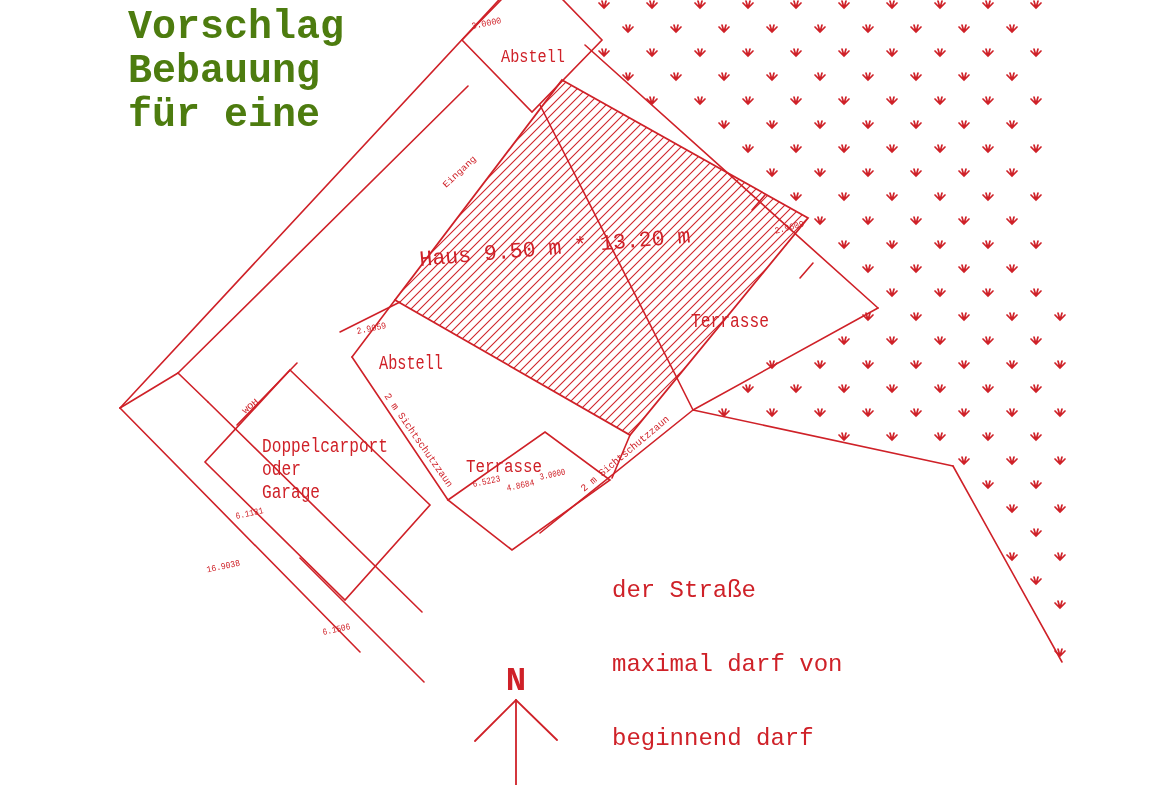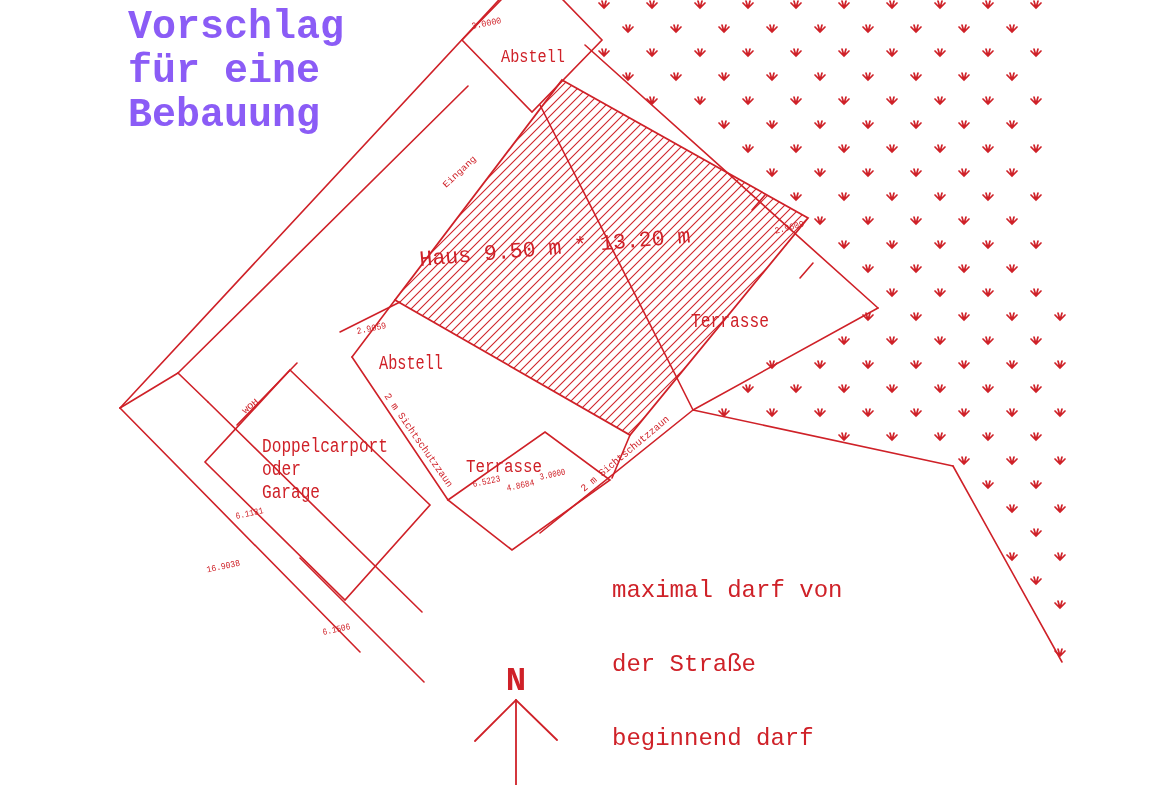--- a/index.html
+++ b/index.html
@@ -264,29 +264,29 @@
       <text x="487" y="484" fill="#cf2128" font-size="9" text-anchor="middle" font-family="&quot;Liberation Mono&quot;,&quot;DejaVu Sans Mono&quot;,monospace" textLength="28" lengthAdjust="spacingAndGlyphs" transform="rotate(-12 487 484)">6.5223</text>
       <text x="521" y="488" fill="#cf2128" font-size="9" text-anchor="middle" font-family="&quot;Liberation Mono&quot;,&quot;DejaVu Sans Mono&quot;,monospace" textLength="28" lengthAdjust="spacingAndGlyphs" transform="rotate(-12 521 488)">4.8684</text>
       <text x="553" y="477" fill="#cf2128" font-size="9" text-anchor="middle" font-family="&quot;Liberation Mono&quot;,&quot;DejaVu Sans Mono&quot;,monospace" textLength="26" lengthAdjust="spacingAndGlyphs" transform="rotate(-12 553 477)">3.0000</text>
       <text x="384" y="396" fill="#cf2128" font-size="10" text-anchor="start" font-family="&quot;Liberation Mono&quot;,&quot;DejaVu Sans Mono&quot;,monospace" textLength="112" lengthAdjust="spacingAndGlyphs" transform="rotate(55 384 396)">2 m Sichtschutzzaun</text>
       <text x="584" y="492" fill="#cf2128" font-size="10" text-anchor="start" font-family="&quot;Liberation Mono&quot;,&quot;DejaVu Sans Mono&quot;,monospace" textLength="112" lengthAdjust="spacingAndGlyphs" transform="rotate(-40 584 492)">2 m Sichtschutzzaun</text>
       <text x="250" y="516" fill="#cf2128" font-size="9" text-anchor="middle" font-family="&quot;Liberation Mono&quot;,&quot;DejaVu Sans Mono&quot;,monospace" textLength="28" lengthAdjust="spacingAndGlyphs" transform="rotate(-12 250 516)">6.1131</text>
       <text x="224" y="569" fill="#cf2128" font-size="9" text-anchor="middle" font-family="&quot;Liberation Mono&quot;,&quot;DejaVu Sans Mono&quot;,monospace" textLength="34" lengthAdjust="spacingAndGlyphs" transform="rotate(-12 224 569)">16.9038</text>
       <text x="337" y="632" fill="#cf2128" font-size="9" text-anchor="middle" font-family="&quot;Liberation Mono&quot;,&quot;DejaVu Sans Mono&quot;,monospace" textLength="28" lengthAdjust="spacingAndGlyphs" transform="rotate(-12 337 632)">6.1506</text>
     </svg>
 
-  <div class="title-block" style="color: #8b5cf6;">
+  <div class="title-block" style="color: #4d7c0f;">
     <span class="title-line">Vorschlag</span>
+    <span class="title-line">Bebauung</span>
     <span class="title-line">für eine</span>
-    <span class="title-line">Bebauung</span>
   </div>
 
   <div class="note-block" style="color: rgb(207, 33, 40);">
+    <span class="note-line">der Straße</span>
     <span class="note-line">maximal darf von</span>
-    <span class="note-line">der Straße</span>
     <span class="note-line">beginnend darf</span>
     
     
     
     
     
     
     
     
   </div>

